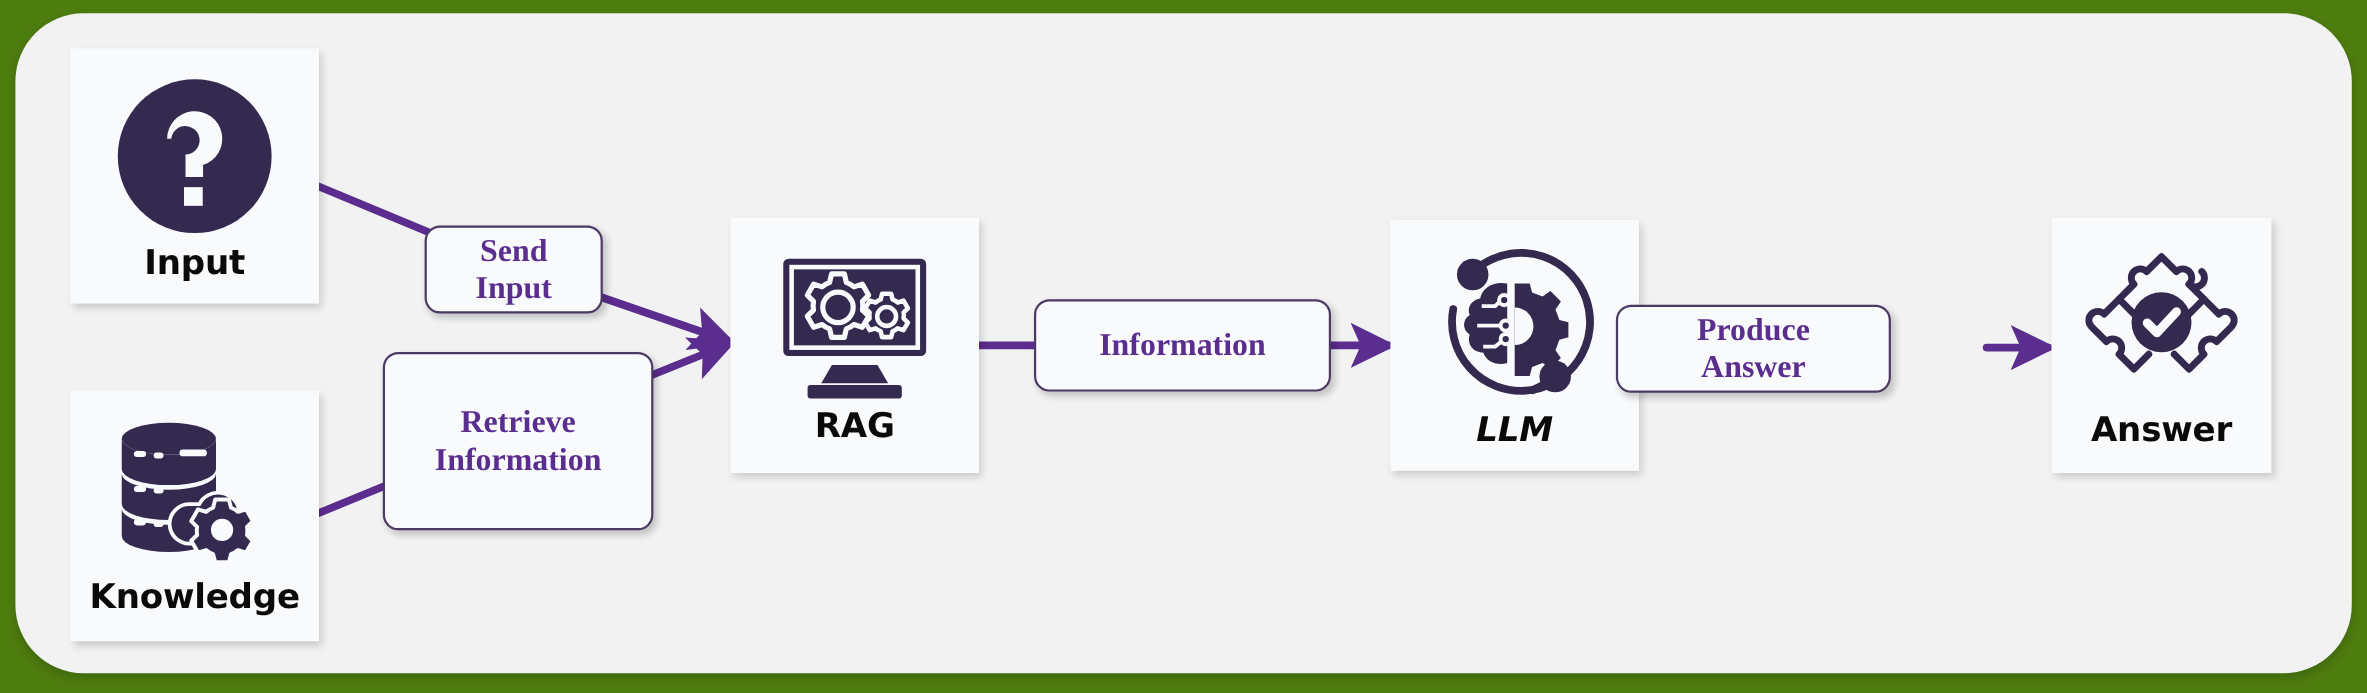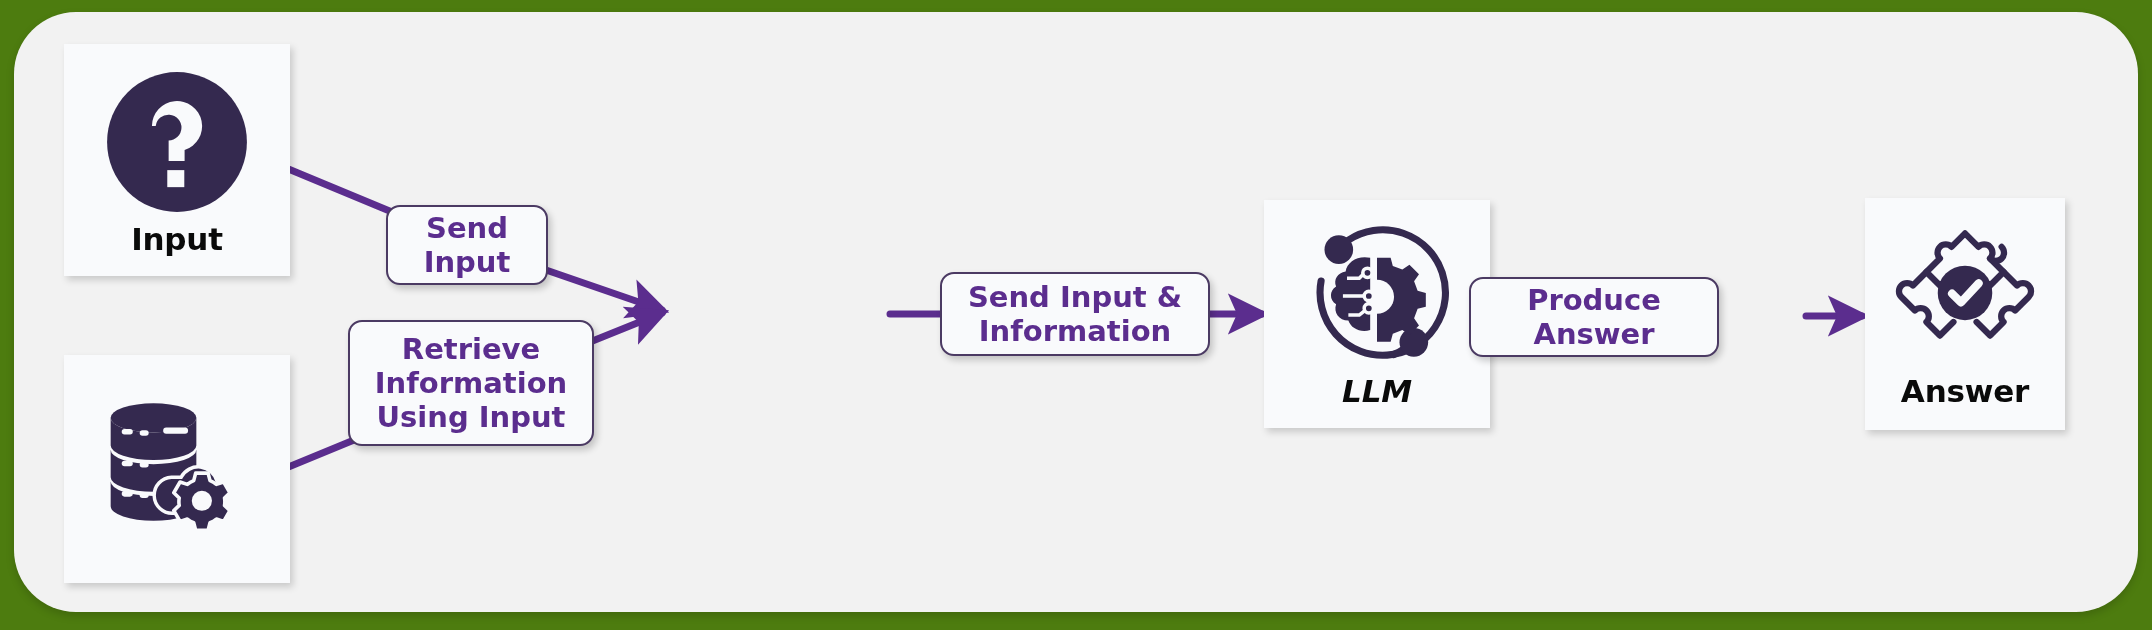--- a/index.html
+++ b/index.html
@@ -82,23 +82,24 @@
     font-size: 29px;
     line-height: 1.18;
     text-align: center;
     display: flex;
     flex-direction: column;
     align-items: center;
     justify-content: center;
     box-sizing: border-box;
     padding: 8px 16px;
     white-space: nowrap;
+    font-family: Liberation Serif, serif;
   }
   #label-send-input          { left: 386px;  top: 205px; width: 162px; height: 80px; }
-  #label-retrieve-info       { left: 348px;  top: 320px; width: 246px; height: 126px; }
+  #label-retrieve-info       { left: 348px;  top: 320px; width: 246px; height: 162px; }
   #label-send-input-info     { left: 940px;  top: 272px; width: 270px; height: 84px; }
   #label-produce-answer      { left: 1469px; top: 277px; width: 250px; height: 80px; }
 
   .svg-icon { display:block; }
 </style>
 </head>
 <body>
 
 <div id="stage">
 
@@ -167,22 +168,54 @@
         <g transform="translate(73,73)">
           <path d="M-4.5,-20 h9 l1.4,5.4 a15.5 15.5 0 0 1 4.6,2.7 l5.3,-1.7 l4.5,7.8 l-3.9,3.8
                    a15.5 15.5 0 0 1 0,5.3 l3.9,3.8 l-4.5,7.8 l-5.3,-1.7 a15.5 15.5 0 0 1 -4.6,2.7
                    l-1.4,5.4 h-9 l-1.4,-5.4 a15.5 15.5 0 0 1 -4.6,-2.7 l-5.3,1.7 l-4.5,-7.8
                    l3.9,-3.8 a15.5 15.5 0 0 1 0,-5.3 l-3.9,-3.8 l4.5,-7.8 l5.3,1.7
                    a15.5 15.5 0 0 1 4.6,-2.7 z" fill="#34294f" stroke="#f9fafc" stroke-width="2.6" stroke-linejoin="round"></path>
           <circle cx="0" cy="0" r="7.3" fill="#f9fafc"></circle>
         </g>
       </svg>
     </div>
-  </div>
-
+    <div class="node-label">Knowledge</div>
+  </div>
+
+  <div class="node" id="node-rag">
+    <div class="node-icon">
+      <svg class="svg-icon" width="152" height="140" viewBox="0 0 110 100" xmlns="http://www.w3.org/2000/svg">
+
+        <rect x="8" y="6" width="94" height="64" rx="3.5" fill="#34294f"></rect>
+        <rect x="13.5" y="11.5" width="83" height="53" fill="none" stroke="#f9fafc" stroke-width="3"></rect>
+
+        <g transform="translate(44,38)">
+          <path d="M-4.2,-22 h8.4 l1.3,5.6 a17 17 0 0 1 5,2.9 l5.5,-1.8 l4.2,7.3 l-4.1,4
+                   a17 17 0 0 1 0,5.8 l4.1,4 l-4.2,7.3 l-5.5,-1.8 a17 17 0 0 1 -5,2.9
+                   l-1.3,5.6 h-8.4 l-1.3,-5.6 a17 17 0 0 1 -5,-2.9 l-5.5,1.8 l-4.2,-7.3
+                   l4.1,-4 a17 17 0 0 1 0,-5.8 l-4.1,-4 l4.2,-7.3 l5.5,1.8
+                   a17 17 0 0 1 5,-2.9 z" fill="#34294f" stroke="#f9fafc" stroke-width="3.4" stroke-linejoin="round"></path>
+          <circle cx="0" cy="0" r="10" fill="#34294f" stroke="#f9fafc" stroke-width="3.4"></circle>
+        </g>
+
+        <g transform="translate(76,44)">
+          <path d="M-3,-15 h6 l0.9,3.8 a11.6 11.6 0 0 1 3.4,2 l3.8,-1.2 l2.9,5 l-2.8,2.7
+                   a11.6 11.6 0 0 1 0,4 l2.8,2.7 l-2.9,5 l-3.8,-1.2 a11.6 11.6 0 0 1 -3.4,2
+                   l-0.9,3.8 h-6 l-0.9,-3.8 a11.6 11.6 0 0 1 -3.4,-2 l-3.8,1.2 l-2.9,-5
+                   l2.8,-2.7 a11.6 11.6 0 0 1 0,-4 l-2.8,-2.7 l2.9,-5 l3.8,1.2
+                   a11.6 11.6 0 0 1 3.4,-2 z" fill="#34294f" stroke="#f9fafc" stroke-width="3" stroke-linejoin="round"></path>
+          <circle cx="0" cy="0" r="6.2" fill="#34294f" stroke="#f9fafc" stroke-width="3"></circle>
+        </g>
+
+        <path d="M40 76 h30 l7 12 h-44 z" fill="#34294f"></path>
+        <rect x="24" y="89" width="62" height="9" rx="2" fill="#34294f"></rect>
+      </svg>
+    </div>
+    <div class="node-label">RAG</div>
+  </div>
 
   <div class="node" id="node-llm">
     <div class="node-icon">
       <svg class="svg-icon" width="150" height="148" viewBox="0 0 110 108" xmlns="http://www.w3.org/2000/svg">
 
         <path d="M34 13 a46 46 0 1 1 -20 30" fill="none" stroke="#34294f" stroke-width="5.2" stroke-linecap="round"></path>
         <path d="M76 92 a46 46 0 0 1 -9 5" fill="none" stroke="#34294f" stroke-width="5.2" stroke-linecap="round"></path>
 
         <circle cx="27" cy="20" r="10.5" fill="#34294f"></circle>
         <circle cx="82" cy="88" r="10.5" fill="#34294f"></circle>
@@ -229,25 +262,23 @@
   </div>
 
   <div class="edge-label" id="label-send-input">
     <span>Send</span>
     <span>Input</span>
   </div>
 
   <div class="edge-label" id="label-retrieve-info">
     <span>Retrieve</span>
     <span>Information</span>
-    <span>Using Input</span>
   </div>
 
   <div class="edge-label" id="label-send-input-info">
-    <span>Send Input &amp;</span>
     <span>Information</span>
   </div>
 
   <div class="edge-label" id="label-produce-answer">
     <span>Produce</span>
     <span>Answer</span>
   </div>
 
 </div>
 

